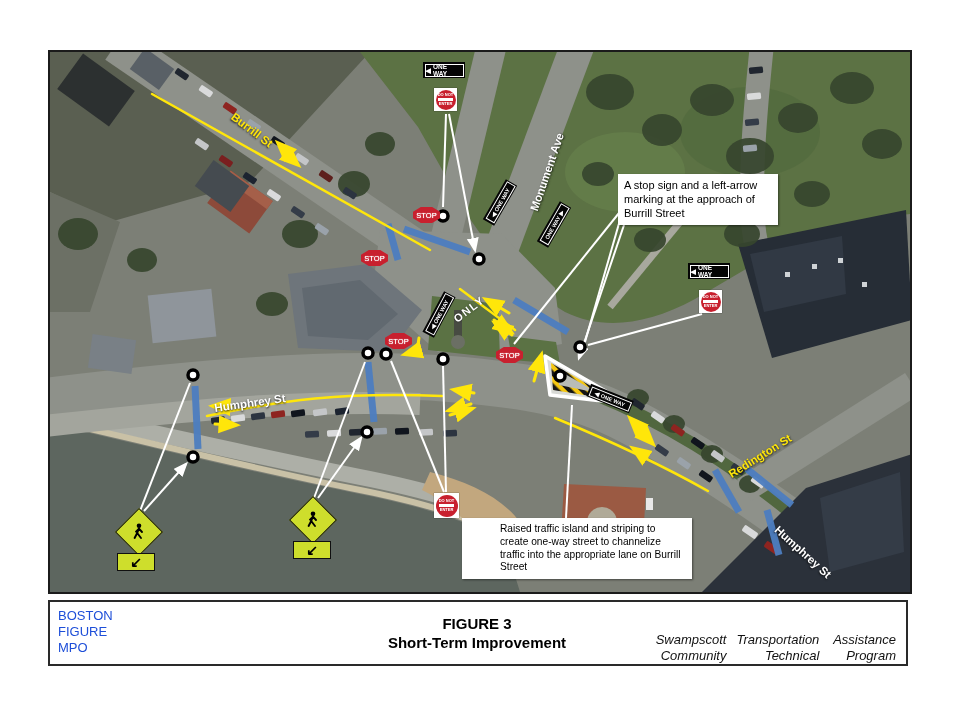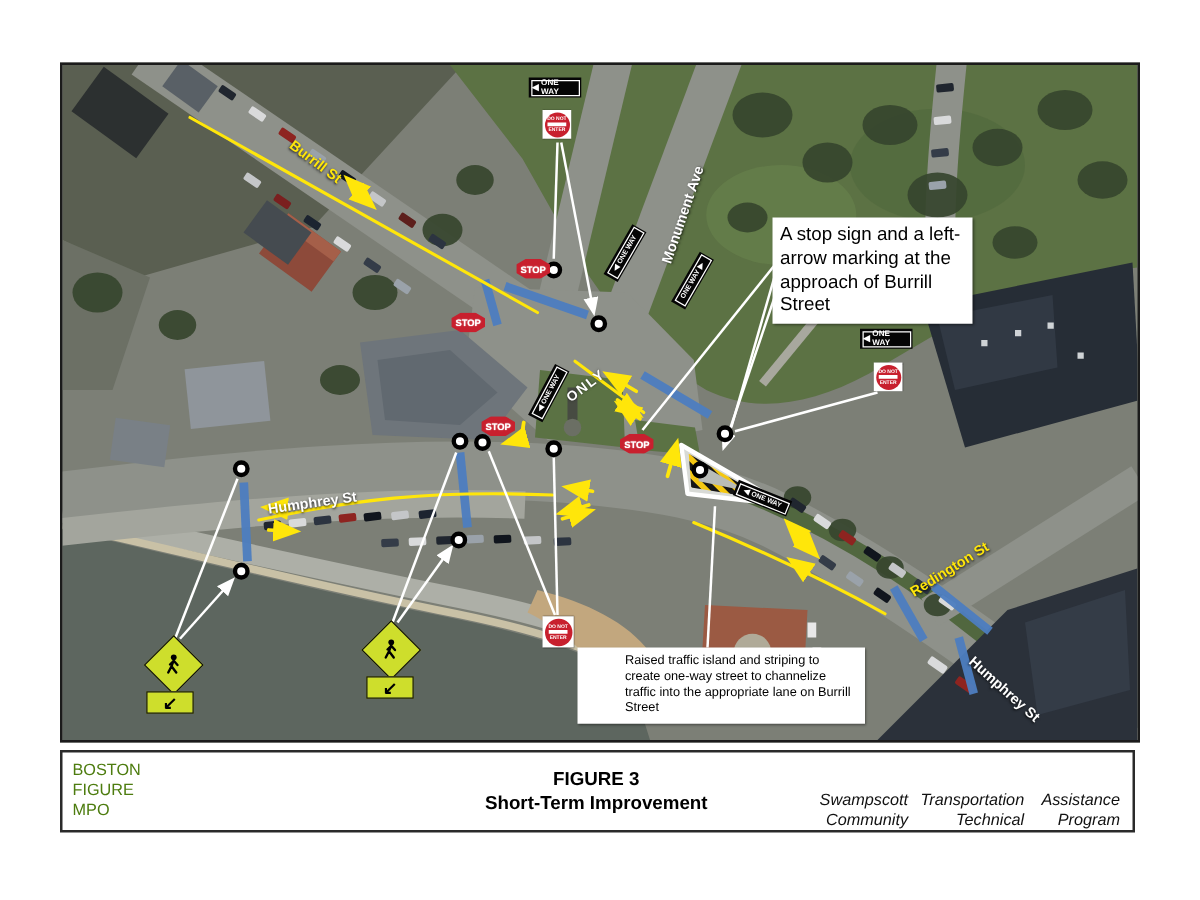--- a/index.html
+++ b/index.html
@@ -13,38 +13,38 @@
   .ow-in{border:1px solid #fff;color:#fff;font-weight:bold;width:100%;height:100%;display:flex;align-items:center;justify-content:center;gap:2px;box-sizing:border-box;}
   .ow-top-size{width:42px;height:16px;font-size:6.5px;}
   .ow-arrow{font-size:7px;line-height:1;}
   .ow-rot{width:46px;height:13px;font-size:5.5px;}
   .ow-rot .ow-arrow{font-size:6px;}
 
   .dne{position:absolute;background:#fff;padding:1.5px;box-sizing:border-box;box-shadow:0 0 1px rgba(0,0,0,.7);}
   .dne-c{width:100%;height:100%;background:#c8202e;border-radius:50%;display:flex;flex-direction:column;align-items:center;justify-content:center;color:#fff;font-weight:bold;font-size:4px;line-height:1.1;text-align:center;}
   .dne-bar{width:72%;height:3.5px;background:#fff;margin:0.5px 0;}
 
-  .stop{position:absolute;width:27px;height:16px;background:#c8202e;color:#fff;font-weight:bold;font-size:7.5px;display:flex;align-items:center;justify-content:center;clip-path:polygon(29% 0,71% 0,100% 29%,100% 71%,71% 100%,29% 100%,0 71%,0 29%);text-shadow:0 0 1px #fff;}
+  .stop{position:absolute;width:27px;height:16px;background:#c8202e;color:#fff;font-weight:normal;font-size:7.5px;display:flex;align-items:center;justify-content:center;clip-path:polygon(29% 0,71% 0,100% 29%,100% 71%,71% 100%,29% 100%,0 71%,0 29%);text-shadow:0 0 1px #fff;}
 
   .ped-d{position:absolute;width:34px;height:34px;background:#cede2c;border:1.5px solid #101010;transform:rotate(45deg);box-sizing:border-box;}
   .ped-person{position:absolute;left:50%;top:50%;width:20px;height:20px;transform:translate(-50%,-50%) rotate(-45deg);}
   .ped-a{position:absolute;width:38px;height:18px;background:#cede2c;border:1.5px solid #101010;box-sizing:border-box;display:flex;align-items:center;justify-content:center;font-weight:bold;font-size:14px;color:#000;line-height:1;}
 
   
   .slabel{position:absolute;font-weight:bold;font-size:11.5px;white-space:nowrap;transform-origin:center center;}
   .lab-y{color:#ffe60a;text-shadow:0 1px 2px rgba(0,0,0,.85);}
   .lab-w{color:#ffffff;text-shadow:0 1px 2px rgba(0,0,0,.85);}
   .only-mark{position:absolute;font-weight:bold;font-size:11px;color:#fff;letter-spacing:1.5px;white-space:nowrap;transform-origin:center center;text-shadow:0 0 2px rgba(0,0,0,.6);}
 
   
-  .callout{position:absolute;background:#ffffff;color:#000;font-size:15px;line-height:1.25;padding:5px 6px;box-shadow:1px 1px 2px rgba(0,0,0,.45);}
+  .callout{position:absolute;background:#ffffff;color:#000;font-size:11px;line-height:1.25;padding:5px 6px;box-shadow:1px 1px 2px rgba(0,0,0,.45);}
 
   
   .titleblock{position:absolute;left:48px;top:600px;width:860px;height:66px;border:2px solid #2a2a2a;box-sizing:border-box;display:flex;align-items:stretch;background:#fff;}
-  .tb-left{flex:1;padding:6px 0 4px 8px;font-size:13px;line-height:1.22;color:#4d7c0f;}
+  .tb-left{flex:1;padding:6px 0 4px 8px;font-size:13px;line-height:1.22;color:#1d4ed8;}
   .tb-center{flex:1.2;display:flex;flex-direction:column;align-items:center;justify-content:center;font-weight:bold;font-size:15px;line-height:1.3;color:#000;text-align:center;}
   .tb-right{flex:1;display:flex;flex-direction:row;align-items:flex-end;justify-content:center;padding-right:10px;font-style:italic;font-size:13px;line-height:1.25;color:#111;text-align:right;}
 </style>
 </head>
 <body>
 
 <div class="page">
 
   <div class="map-panel">
 

